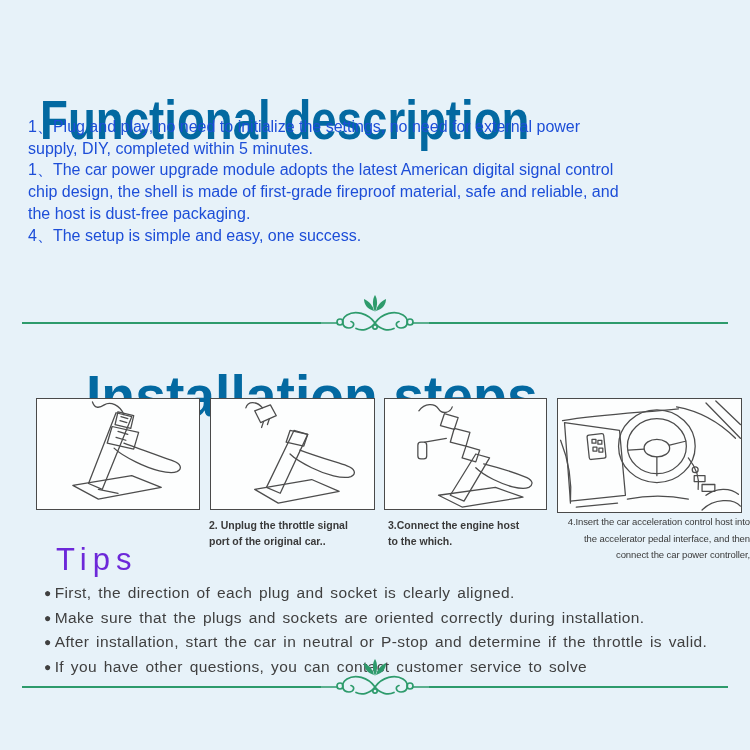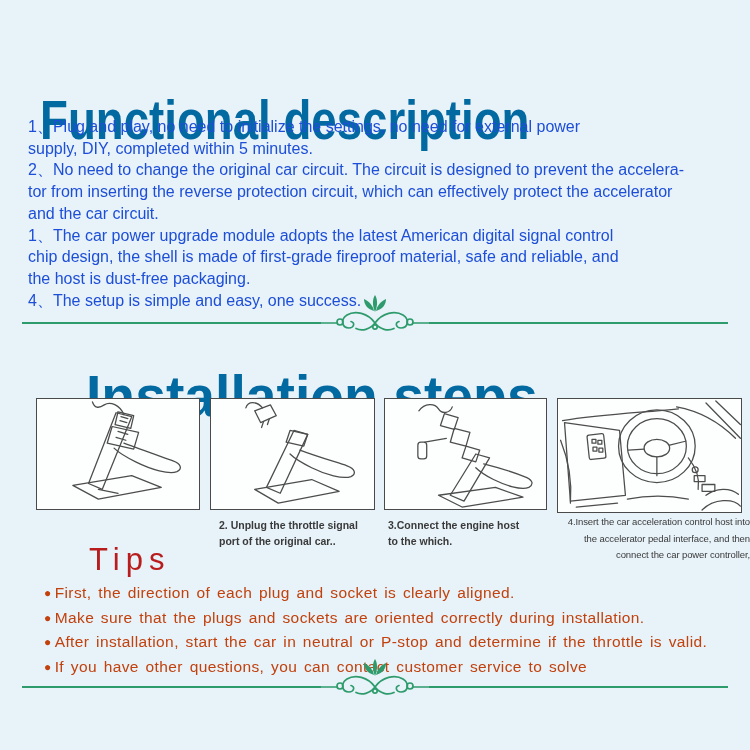--- a/index.html
+++ b/index.html
@@ -45,33 +45,33 @@
   #panel-2{left:210px; width:165px; height:112px;}
   #panel-3{left:384px; width:163px; height:112px;}
   #panel-4{left:557px; width:185px; height:115px;}
   .panel svg{display:block; width:100%; height:100%;}
 
   .caption{
     position:absolute; top:518px; font-size:10.5px; font-weight:700;
     color:#3a3a3a; line-height:15.5px; white-space:nowrap;
   }
   #caption-1{left:38px;}
-  #caption-2{left:219px;}
+  #caption-2{left:209px;}
   #caption-3{left:388px;}
   #caption-4{left:557px; top:514px; font-weight:400; font-size:9.5px;
              line-height:16.5px; letter-spacing:-.1px; width:193px;text-align:right;}
 
   
   .tips-title{
     position:absolute; left:56px; top:542px; font-size:31px; font-weight:400;
-    letter-spacing:6px; color:#b91c1c;margin-left:33px;
+    letter-spacing:6px; color:#6d28d9;
   }
   .tips-list{
     position:absolute; left:44px; top:581px; width:700px;
-    font-size:15.5px; line-height:23.5px; color:#c2410c;
+    font-size:15.5px; line-height:23.5px; color:#404040;
     letter-spacing:.4px; word-spacing:2px;
   }
   .tip-row{white-space:nowrap;}
   .tip-dot{font-size:12px; margin-right:3px; vertical-align:1px;}
 
   .ill-stroke{stroke:#4d4d4d; fill:none; stroke-width:1.3;
               stroke-linecap:round; stroke-linejoin:round;}
   .orn{stroke:#2e9b6c; fill:none; stroke-width:1.7; stroke-linecap:round;}
   .orn-fill{fill:#2e9b6c; stroke:none;}
 </style>
@@ -81,25 +81,20 @@
 <div class="page">
 
   <h1 class="big-heading" id="func-heading">
     <span class="squeeze">Functional description</span>
   </h1>
 
   <div class="func-items">
     <div>
       <div class="func-line">1、Plug and play, no need to initialize the settings, no need for external power</div>
       <div class="func-line">supply, DIY, completed within 5 minutes.</div>
-    </div>
-    <div>
-      <div class="func-line">2、No need to change the original car circuit. The circuit is designed to prevent the accelera-</div>
-      <div class="func-line">tor from inserting the reverse protection circuit, which can effectively protect the accelerator</div>
-      <div class="func-line">and the car circuit.</div>
     </div>
     <div>
       <div class="func-line">1、The car power upgrade module adopts the latest American digital signal control</div>
       <div class="func-line">chip design, the shell is made of first-grade fireproof material, safe and reliable, and</div>
       <div class="func-line">the host is dust-free packaging.</div>
     </div>
     <div>
       <div class="func-line">4、The setup is simple and easy, one success.</div>
     </div>
   </div>

